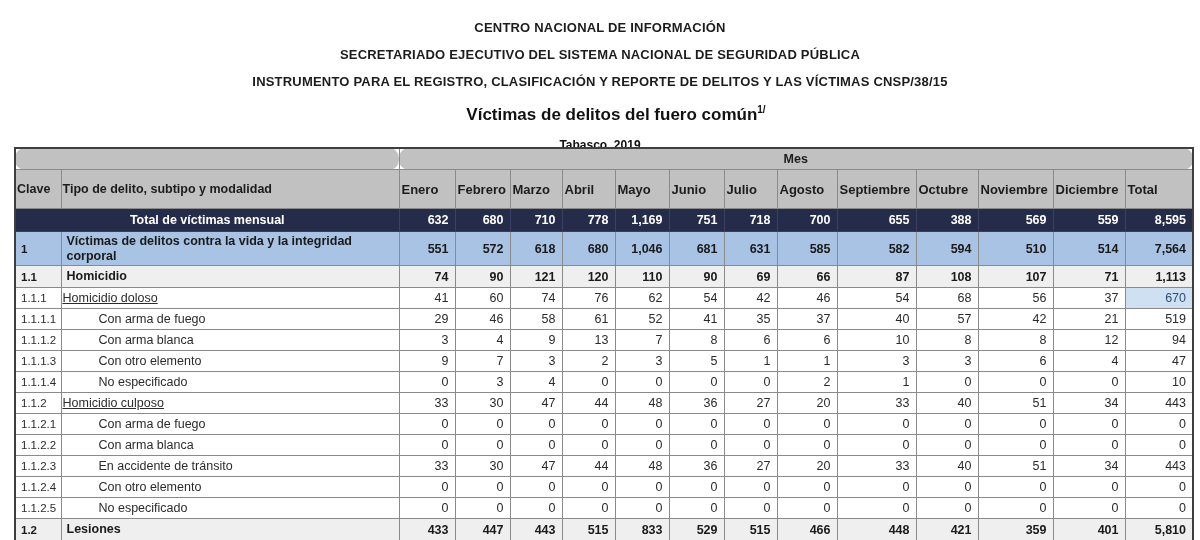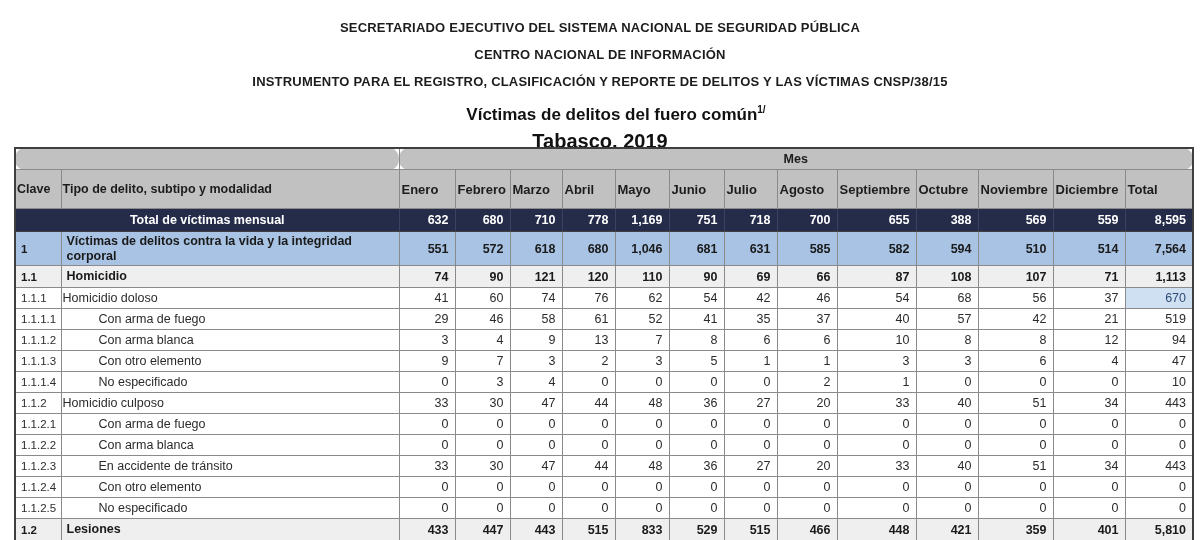--- a/index.html
+++ b/index.html
@@ -11,54 +11,54 @@
     --hl-text:#2e4d75;
     --border:#8a8a8a;
     --outer:#3f3f3f;
   }
   html,body{margin:0;padding:0;width:1200px;height:540px;overflow:hidden;background:#ffffff;
     font-family:"Liberation Sans","DejaVu Sans",sans-serif;color:#1a1a1a;}
   .page-header{text-align:center;padding-top:20px;}
   .hdr-line{font-size:13px;font-weight:700;letter-spacing:.2px;margin:0 0 12px;color:#1c1c1c;}
   .doc-title{font-size:17px;font-weight:700;margin-top:15px;color:#111;padding-left:32px;}
   .doc-title sup{font-size:10px;font-weight:700;}
-  .doc-subtitle{font-size:20px;font-weight:700;margin-top:5px;color:#111;}
+  .doc-subtitle{font-size:12px;font-weight:700;margin-top:13px;color:#111;}
 
   .table-wrap{position:absolute;left:14px;top:147px;}
   table{border-collapse:collapse;table-layout:fixed;width:1178px;font-size:12.5px;
     border:2px solid var(--outer);}
   th,td{border:1px solid var(--border);overflow:hidden;white-space:nowrap;}
   thead th{background:var(--header-bg);font-weight:700;color:#1c1c1c;}
   tr.mes-row th{height:18px;font-size:12.5px;text-align:center;border-radius:10px;}
   tr.col-row th{height:36px;vertical-align:middle;}
   th.clave-h,th.tipo-h{text-align:left;font-size:12.5px;}
   th.month{text-align:left;font-size:13px;padding:0 2px;}
 
   td.clave{font-size:11.5px;text-align:left;padding-left:5px;}
   td.label{text-align:left;white-space:normal;line-height:1.2;margin-top:7px;}
   td.label.ind0{padding-left:5px;}
-  td.label.ind1{}
+  td.label.ind1{text-decoration:underline;}
   td.label.ind2{padding-left:37px;}
   td.val{text-align:right;padding-right:6px;font-variant-numeric:tabular-nums;}
 
   tr.total td{background:var(--navy);color:#ffffff;font-weight:700;height:20px;
     border-color:#3a4263;border-top-color:var(--outer);border-bottom-color:var(--outer);}
   td.total-label{text-align:center;font-size:12.5px;}
   tr.section td{background:var(--blue);height:31px;vertical-align:middle;}
   tr.section td.label,tr.section td.clave,tr.section td.val{font-weight:700;}
   tr.subtotal td{background:var(--ltgray);height:19px;font-weight:700;}
   tr.normal td{background:#ffffff;height:18px;color:#2b2b2b;}
   td.val.hl{background:var(--hl-bg);color:var(--hl-text);}
 </style>
 </head>
 <body>
 
 <div class="page-header">
+  <div class="hdr-line">CENTRO NACIONAL DE INFORMACIÓN</div>
   <div class="hdr-line">SECRETARIADO EJECUTIVO DEL SISTEMA NACIONAL DE SEGURIDAD PÚBLICA</div>
-  <div class="hdr-line">CENTRO NACIONAL DE INFORMACIÓN</div>
   <div class="hdr-line">INSTRUMENTO PARA EL REGISTRO, CLASIFICACIÓN Y REPORTE DE DELITOS Y LAS VÍCTIMAS CNSP/38/15</div>
   <div class="doc-title"><span>Víctimas de delitos del fuero común</span><sup>1/</sup></div>
   <div class="doc-subtitle">Tabasco, 2019</div>
 </div>
 
 <div class="table-wrap">
   <table>
     <colgroup>
       <col style="width:46px">
         <col style="width:338px">

